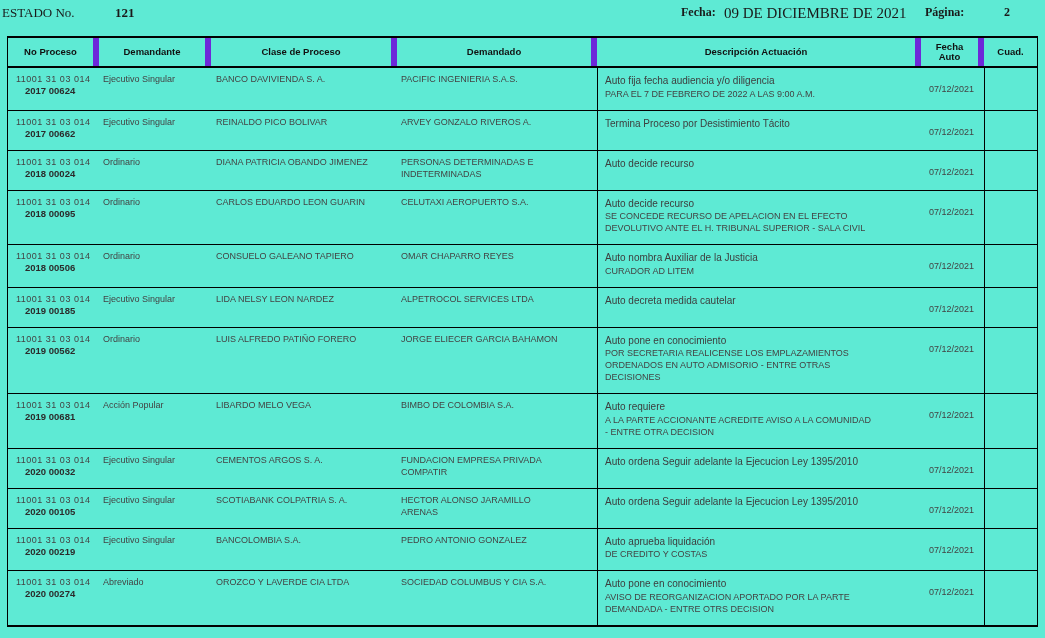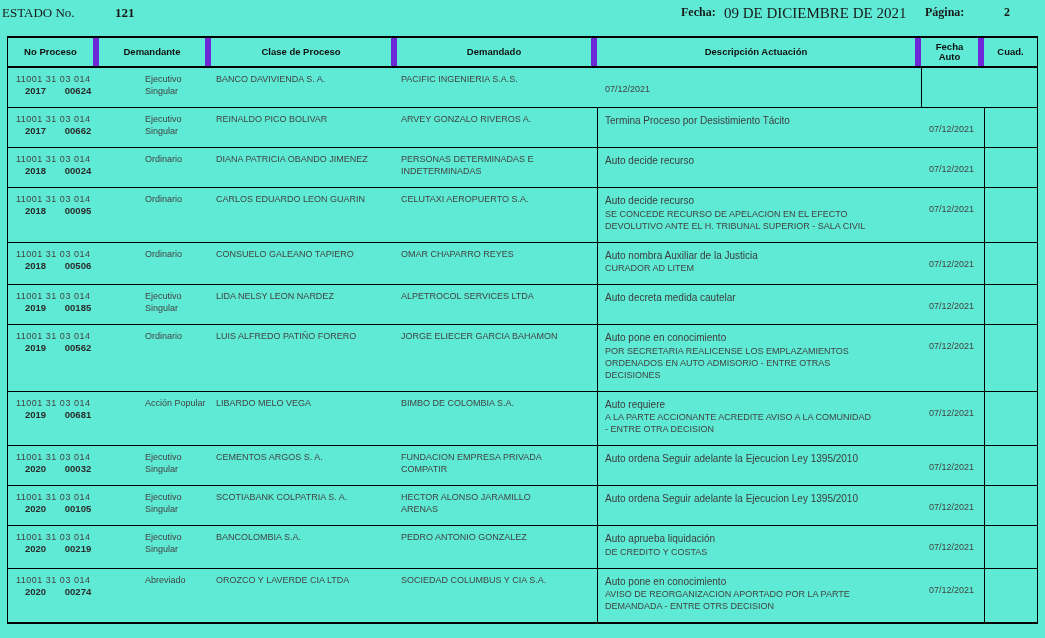--- a/index.html
+++ b/index.html
@@ -38,22 +38,22 @@
     font-size: 9.5px; font-weight: bold; color: #111; line-height: 10px;
     border-right: 6px solid #6d28d9; flex-direction: column;
   }
   .th:last-child { border-right: none; }
   .trow { border-bottom: 1px solid #000; min-height: 37px; }
   .trow:last-child { border-bottom: none; }
   .cell { font-size: 9px; color: #434343; padding: 5px 4px 10px 4px; line-height: 12px; box-sizing: border-box; }
   .c-proceso { padding-left: 8px; white-space: nowrap; }
   .proc-l1 { display: block; letter-spacing: 0.5px; }
   .proc-l2 { display: block; padding-left: 9px; font-size: 9.5px; font-weight: bold; color: #2b2b2b; }
-  .proc-l2 .num { margin-left: 16px; }
-  .c-clase { padding-left: 4px; margin-left: 42px; }
+  .proc-l2 .num { }
+  .c-clase { padding-left: 4px; }
   .c-dte { padding-left: 5px; padding-right: 18px; }
   .c-ddo { padding-left: 4px; padding-right: 34px; }
   .c-desc { border-left: 1px solid #000; padding-left: 7px; padding-right: 46px; padding-top: 6px; }
   .desc-title { font-size: 10px; color: #3d3d3d; line-height: 13.5px; }
   .desc-detail { font-size: 9px; color: #434343; line-height: 12px; }
   .c-fecha { padding-top: 15px; padding-left: 8px; white-space: nowrap; }
   .c-cuad { border-left: 1px solid #000; }
 </style>
 </head>
 <body>
@@ -87,20 +87,24 @@
     <div class="cell c-proceso">
       <span class="proc-l1">11001 31 03 014</span>
       <span class="proc-l2">
         <span class="yr">2017</span>
         <span class="num">00624</span>
       </span>
     </div>
     <div class="cell c-clase">Ejecutivo Singular</div>
     <div class="cell c-dte">BANCO DAVIVIENDA S. A.</div>
     <div class="cell c-ddo">PACIFIC INGENIERIA S.A.S.</div>
+    <div class="cell c-desc">
+      <div class="desc-title">Auto fija fecha audiencia y/o diligencia</div>
+      <div class="desc-detail">PARA EL 7 DE FEBRERO DE 2022  A LAS 9:00 A.M.</div>
+    </div>
     <div class="cell c-fecha">07/12/2021</div>
     <div class="cell c-cuad"></div>
   </div>
 
   <div class="trow">
     <div class="cell c-proceso">
       <span class="proc-l1">11001 31 03 014</span>
       <span class="proc-l2">
         <span class="yr">2017</span>
         <span class="num">00662</span>

